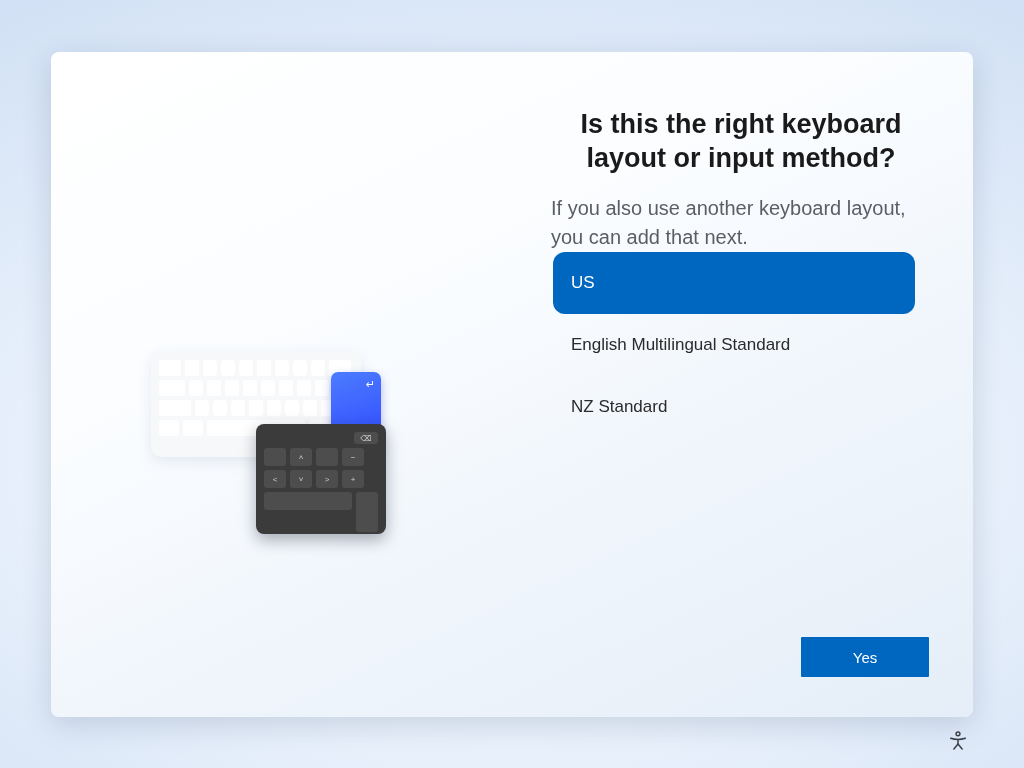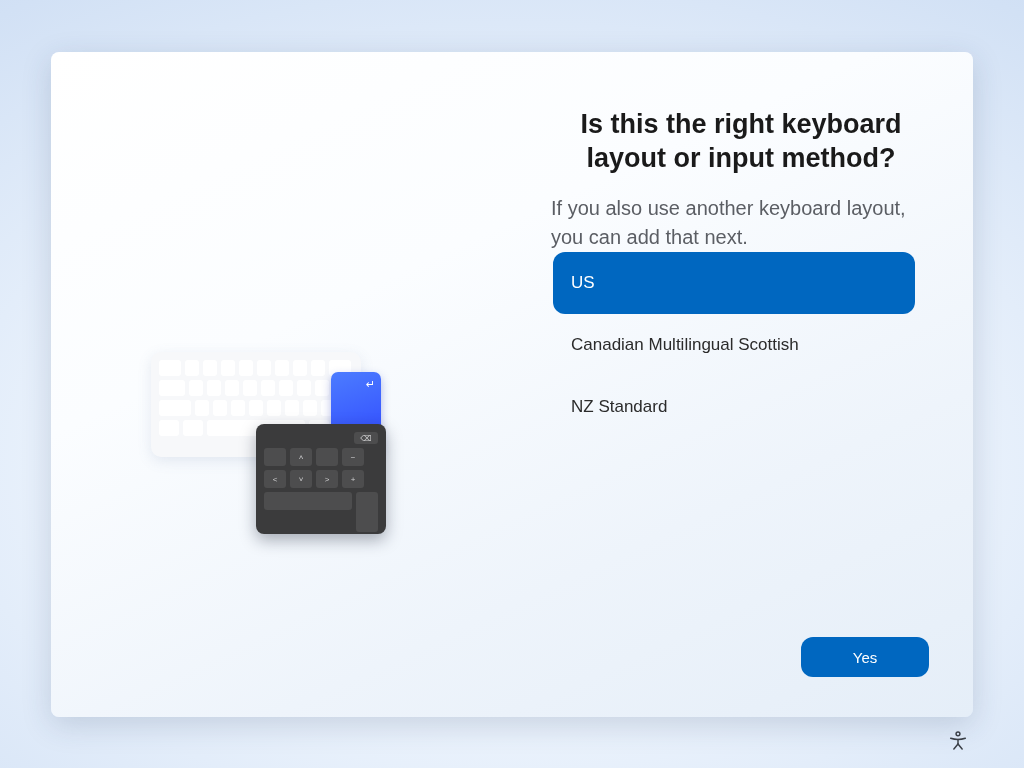--- a/index.html
+++ b/index.html
@@ -121,21 +121,21 @@
   .item.selected {
     background: #0067c0;
     color: #ffffff;
   }
   .yes-btn {
     position: absolute;
     right: 44px; bottom: 40px;
     background: #0067c0;
     color: #ffffff;
     border: none;
-    border-radius: 12px;
+    border-radius: 1px;
     width: 128px; height: 40px;
     font-size: 15px;
     font-family: inherit;
     cursor: pointer;
   }
   .access-btn {
     position: absolute;
     right: 54px; bottom: 14px;
     width: 24px; height: 24px;
     background: none; border: none;
@@ -221,21 +221,21 @@
   <div class="right">
     <h1 class="heading">Is this the right keyboard layout or input method?</h1>
     <p class="subtext">If you also use another keyboard layout, you can add that next.</p>
   </div>
 
   <div class="list">
     <div class="item selected">
         <span>US</span>
       </div>
     <div class="item">
-        <span>Canadian Multilingual Scottish</span>
+        <span>English Multilingual Standard</span>
       </div>
     <div class="item">
         <span>NZ Standard</span>
       </div>
   </div>
 
   <button class="yes-btn">Yes</button>
 </div>
 
 <button class="access-btn" aria-label="Accessibility">

